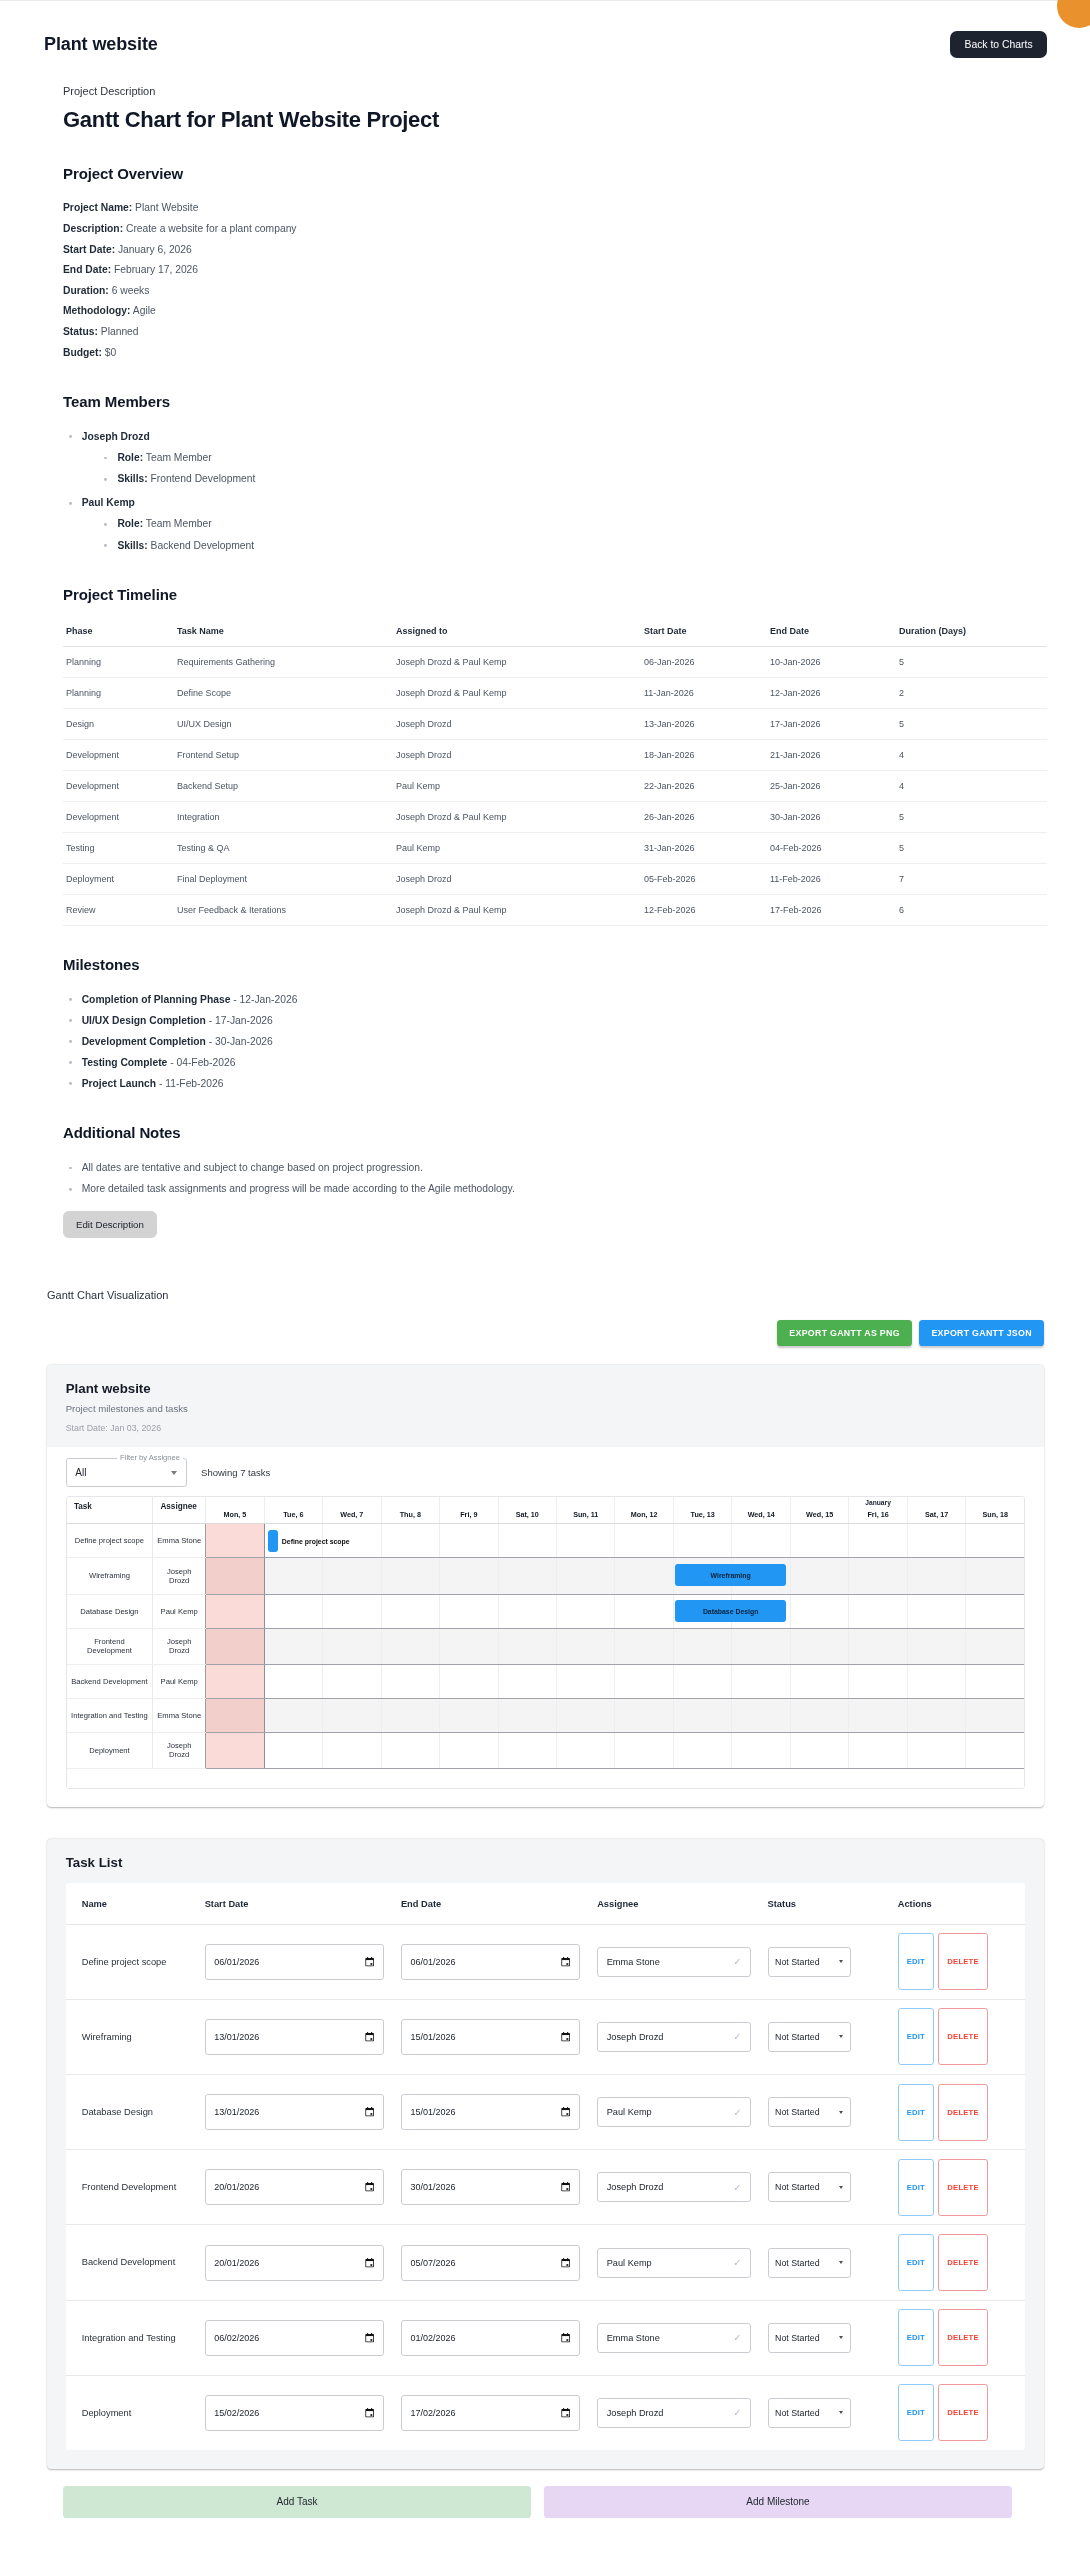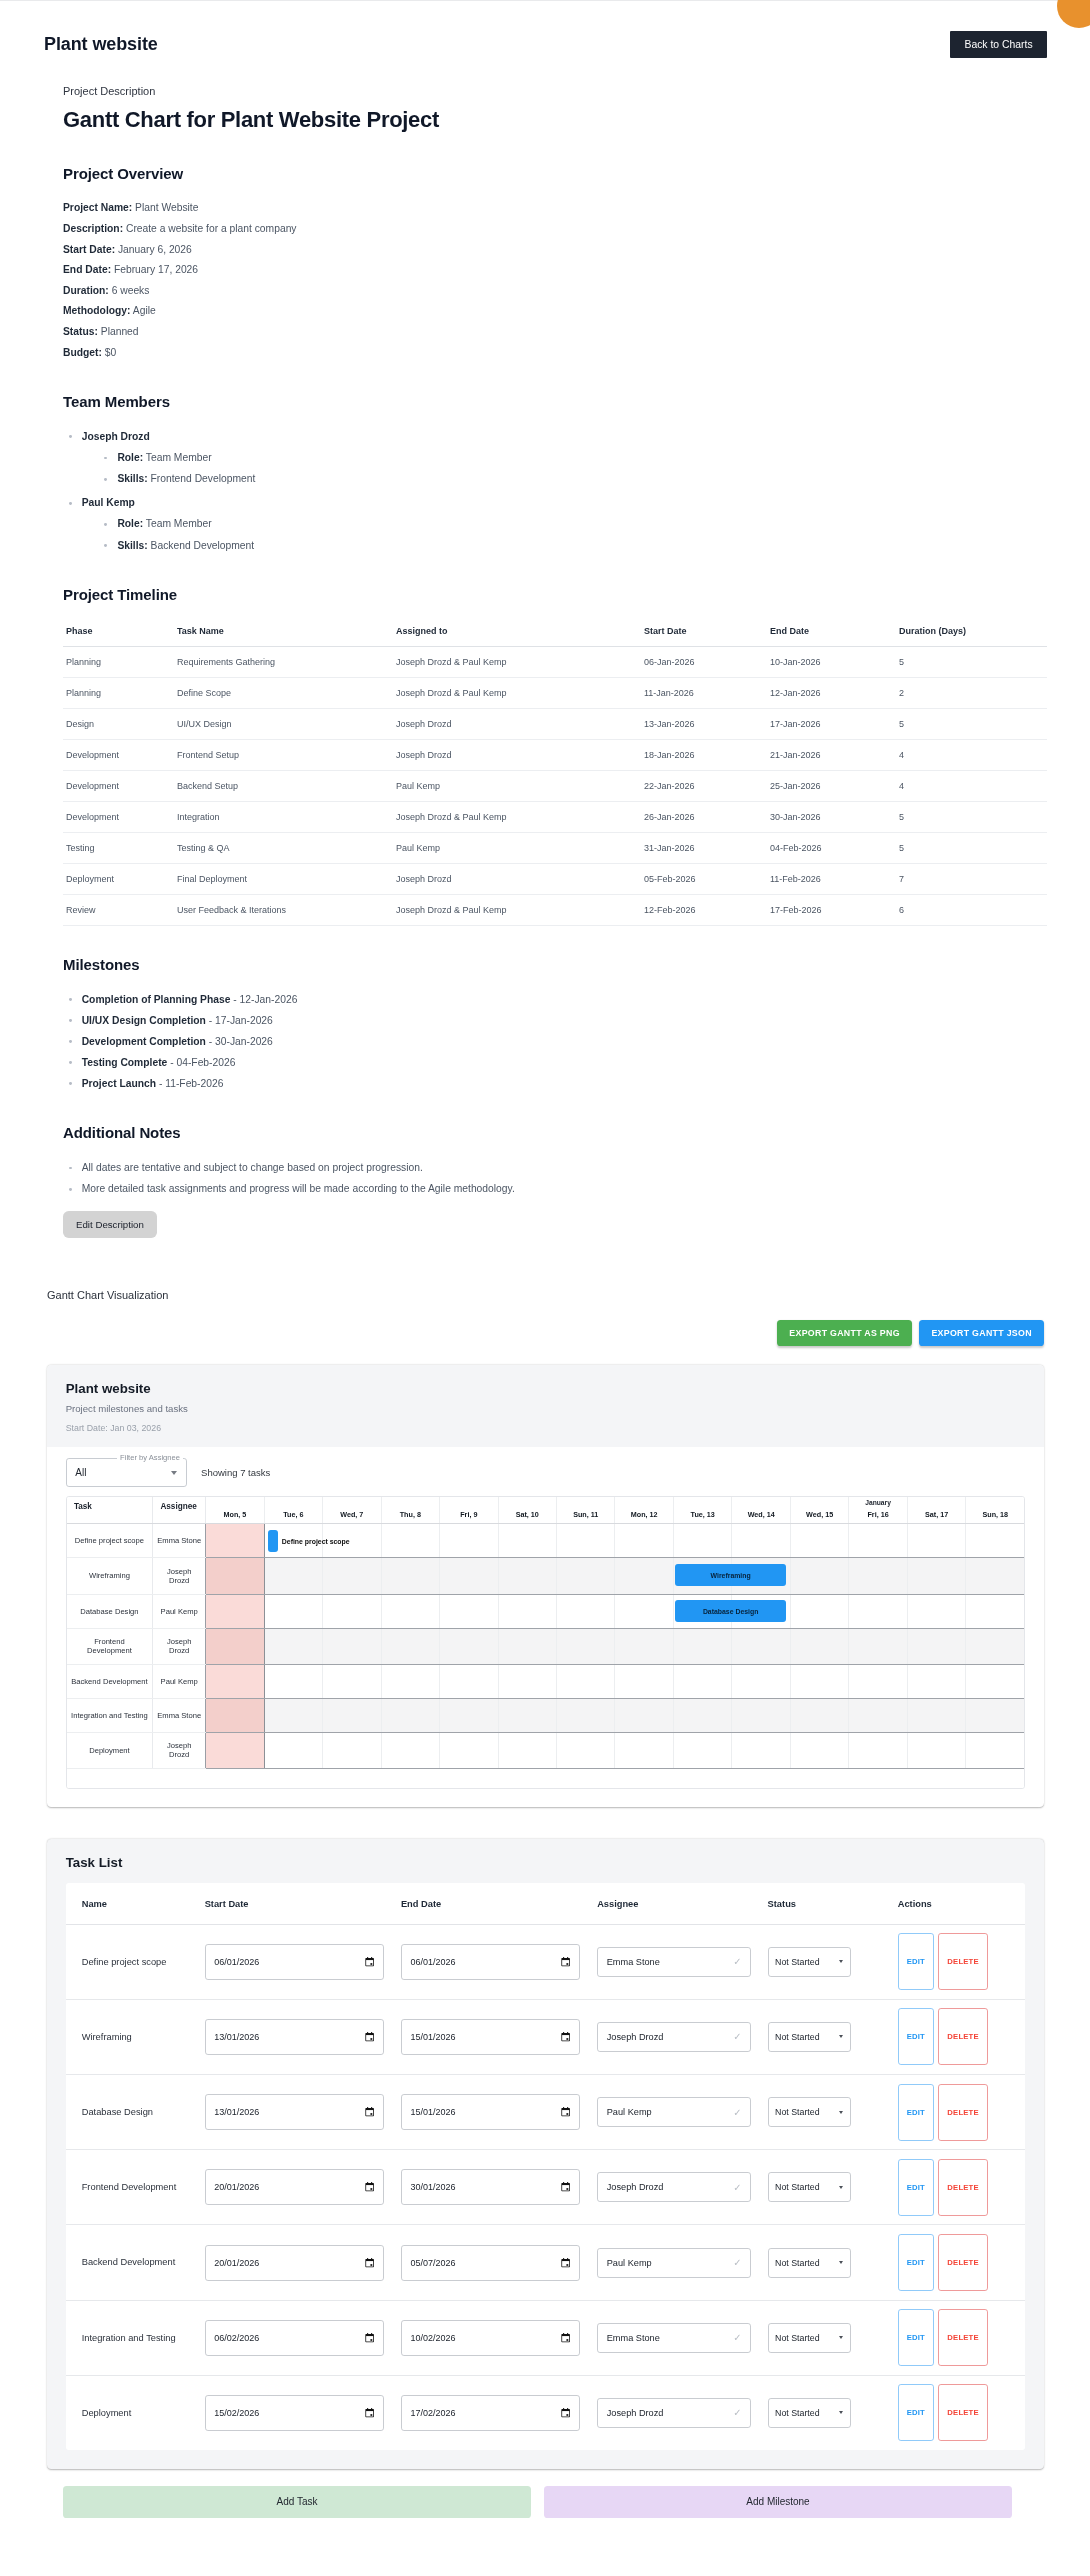--- a/index.html
+++ b/index.html
@@ -20,21 +20,21 @@
     width:44px; height:44px; border-radius:50%;
     background:#e8912d; z-index:40;
   }
 
   .appbar{
     display:flex; align-items:center; justify-content:space-between;
     padding: 30px 44px 0 44px;
   }
   .app-title{ font-size:18px; font-weight:bold; color:#101828; letter-spacing:-0.1px;}
   .btn-dark{
-    background:#1d2430; color:#ffffff; border:none; border-radius:1px;
+    background:#1d2430; color:#ffffff; border:none; border-radius:7px;
     padding:8px 14.4px; font-size:10.4px; font-family:"Liberation Sans",sans-serif;
     cursor:pointer;
   }
 
   
   .content{ padding: 27px 44px 0 63px; }
   .eyebrow{ font-size:11px; color:#2f3540; margin-bottom:10px; }
   .h1{ font-size:22px; font-weight:bold; color:#101828; margin:0 0 32px 0; letter-spacing:-0.3px;}
   .h2{ font-size:15px; font-weight:bold; color:#101828; margin:0 0 16px 0; letter-spacing:-0.1px;}
   .kv{ font-size:10.3px; color:#4b5563; line-height:2.0; }
@@ -853,21 +853,21 @@
                       <rect x="1.6" y="4.3" width="9.8" height="7.6" fill="#fff"></rect>
                       <rect x="7.6" y="8.6" width="2.6" height="2.4" fill="#111"></rect>
                       <rect x="3" y="0" width="1.4" height="2.6" fill="#111"></rect>
                       <rect x="8.6" y="0" width="1.4" height="2.6" fill="#111"></rect>
                     </svg>
                   </span>
                 </div>
               </td>
               <td>
                 <div class="date-field">
-                  <span>10/02/2026</span>
+                  <span>01/02/2026</span>
                   <span style="margin-left: auto;">
                     <svg class="cal-ico" width="9.3" height="10" viewBox="0 0 13 14" aria-hidden="true">
                       <rect x="0.5" y="1.5" width="12" height="11.5" rx="1" fill="#111"></rect>
                       <rect x="1.6" y="4.3" width="9.8" height="7.6" fill="#fff"></rect>
                       <rect x="7.6" y="8.6" width="2.6" height="2.4" fill="#111"></rect>
                       <rect x="3" y="0" width="1.4" height="2.6" fill="#111"></rect>
                       <rect x="8.6" y="0" width="1.4" height="2.6" fill="#111"></rect>
                     </svg>
                   </span>
                 </div>

